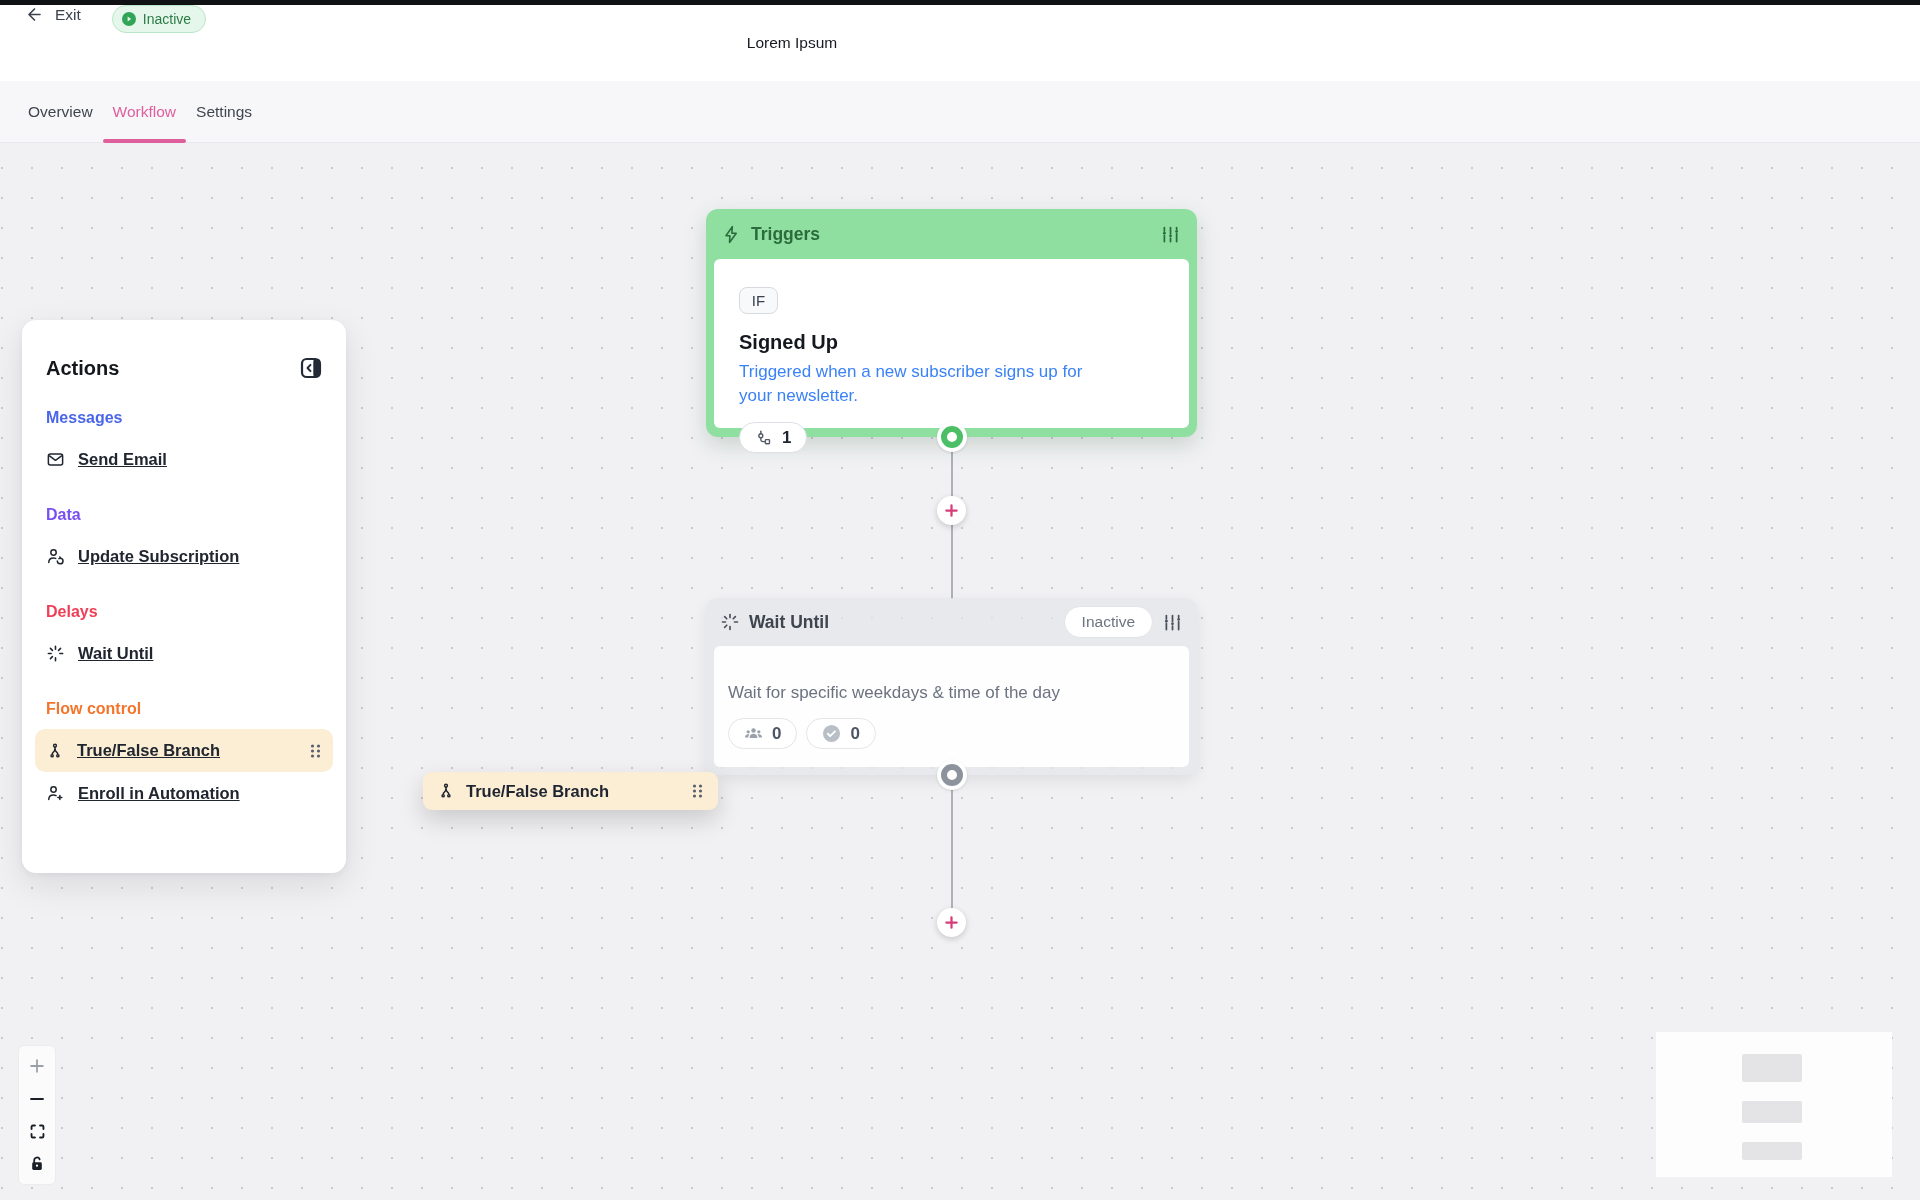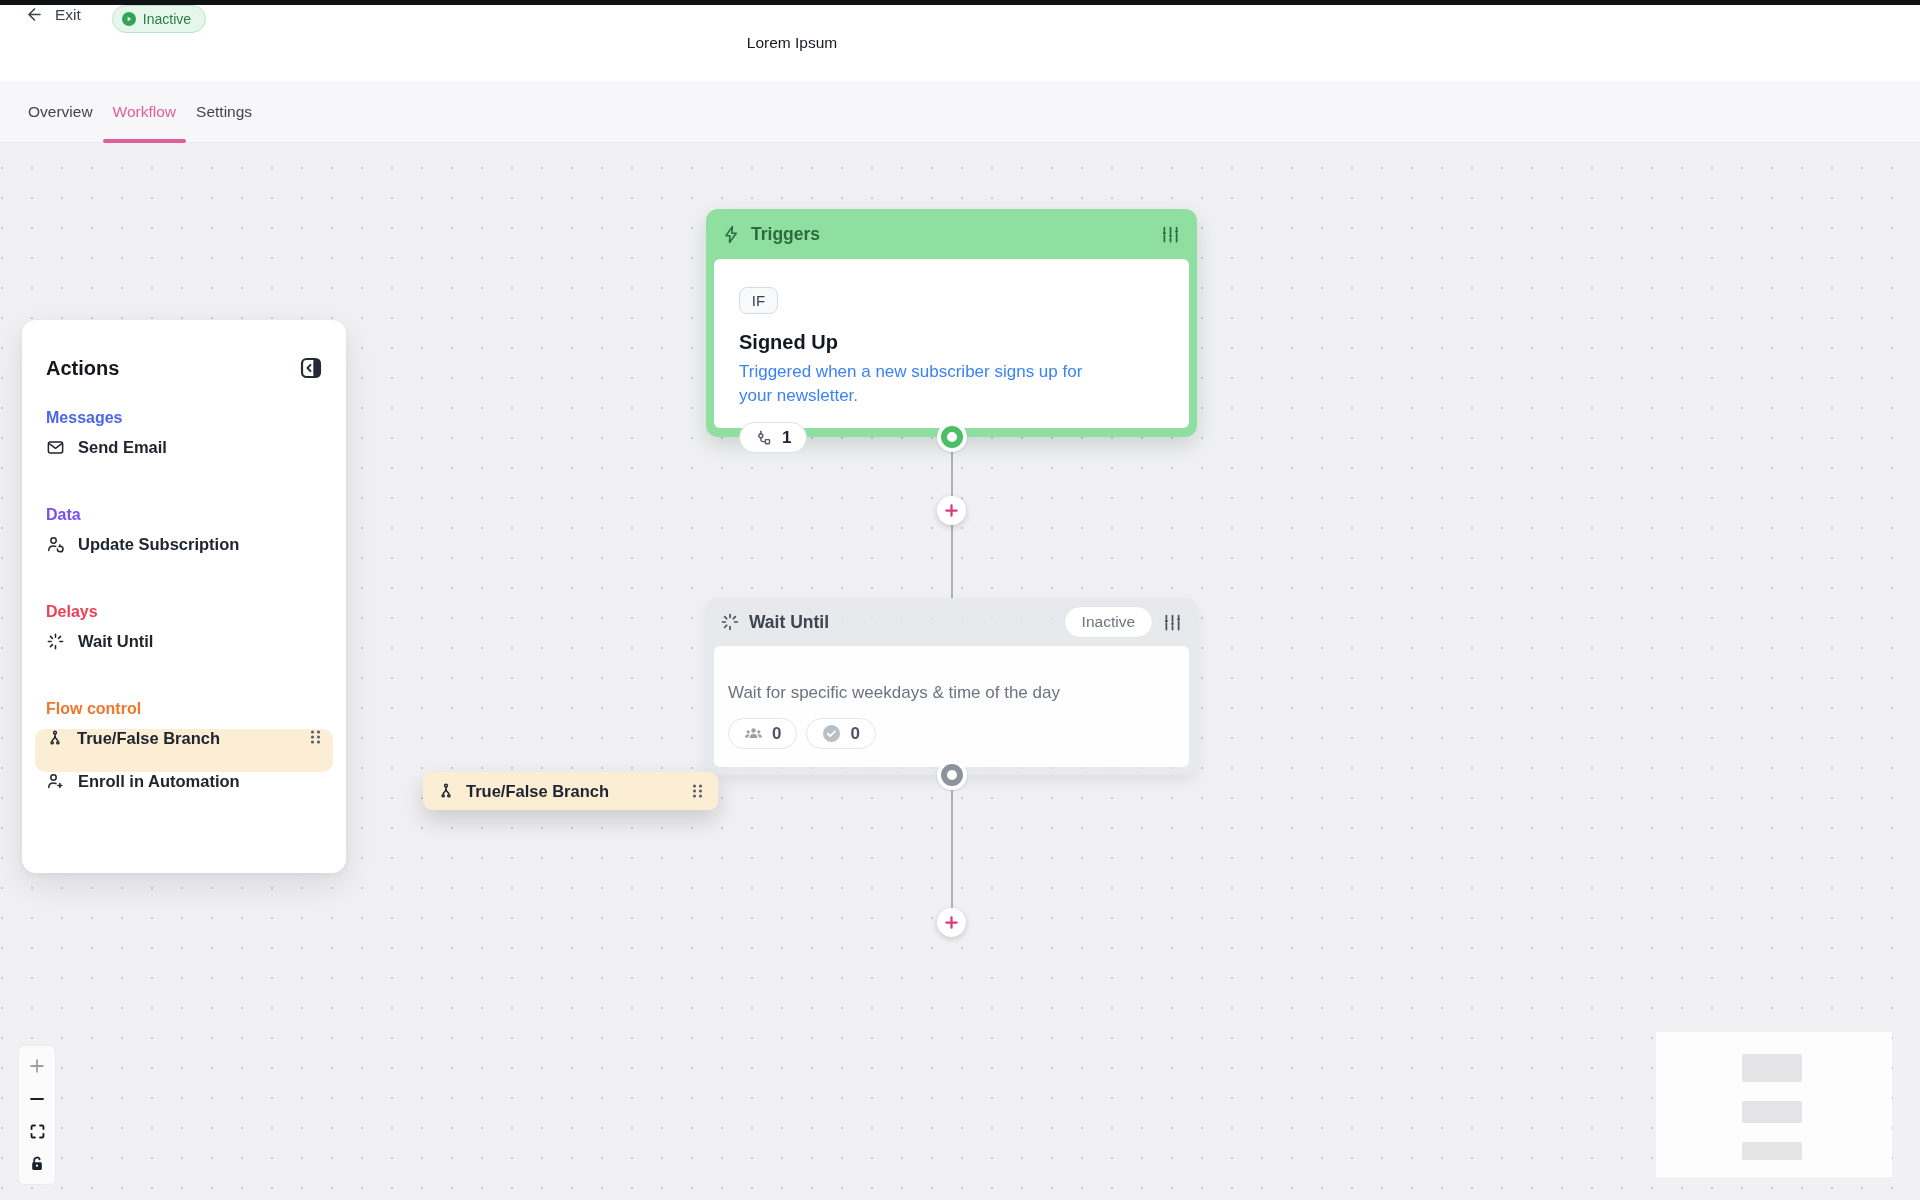--- a/index.html
+++ b/index.html
@@ -69,21 +69,21 @@
   
   .panel { position:absolute; left:22px; top:292px; width:324px; height:553px; background:#fff; border-radius:14px; box-shadow:0 12px 34px rgba(20,24,40,.10), 0 2px 6px rgba(20,24,40,.05); z-index:4; padding:36px 13px 20px 13px;margin-top:28px; }
   .panel-header { display:flex; align-items:center; justify-content:space-between; margin:0 11px; height:24px; }
   .panel-title { font-size:20px; font-weight:700; color:#14171c; }
   .section-label { margin:24px 11px 10px 11px; font-size:16px; font-weight:700; line-height:21px; }
   .section-label.first { margin-top:27px; }
   .c-blue { color:var(--messages-blue); }
   .c-purple { color:var(--data-purple); }
   .c-red { color:var(--delays-red); }
   .c-orange { color:var(--flow-orange); }
-  .action-item { height:42px; display:flex; align-items:flex-start; gap:13px; padding:0 11px; border-radius:10px; font-size:16.5px; font-weight:600; color:#20262f; cursor:grab; }
+  .action-item { height:42px; display:flex; align-items:center; gap:13px; padding:0 11px; border-radius:10px; font-size:16.5px; font-weight:600; color:#20262f; cursor:grab;text-decoration:underline; }
   .action-item.highlighted { background:var(--highlight-peach); height:43px; }
   .drag-dots { margin-left:auto; }
 
   
   .zoom-toolbar { position:absolute; left:18px; top:1045px; width:38px; height:140px; background:#fbfbfc; border:1px solid #ebecee; border-radius:6px; z-index:4; display:flex; flex-direction:column; align-items:center; justify-content:space-around; padding:4px 0; }
   .zoom-btn { width:34px; height:30px; display:flex; align-items:center; justify-content:center; cursor:pointer; }
 
   
   .br-panel { position:absolute; left:1656px; top:1032px; width:236px; height:145px; background:#fdfdfe; z-index:1; }
   .br-bar { position:absolute; left:86px; width:60px; background:#e4e4e6; border-radius:2px; }

